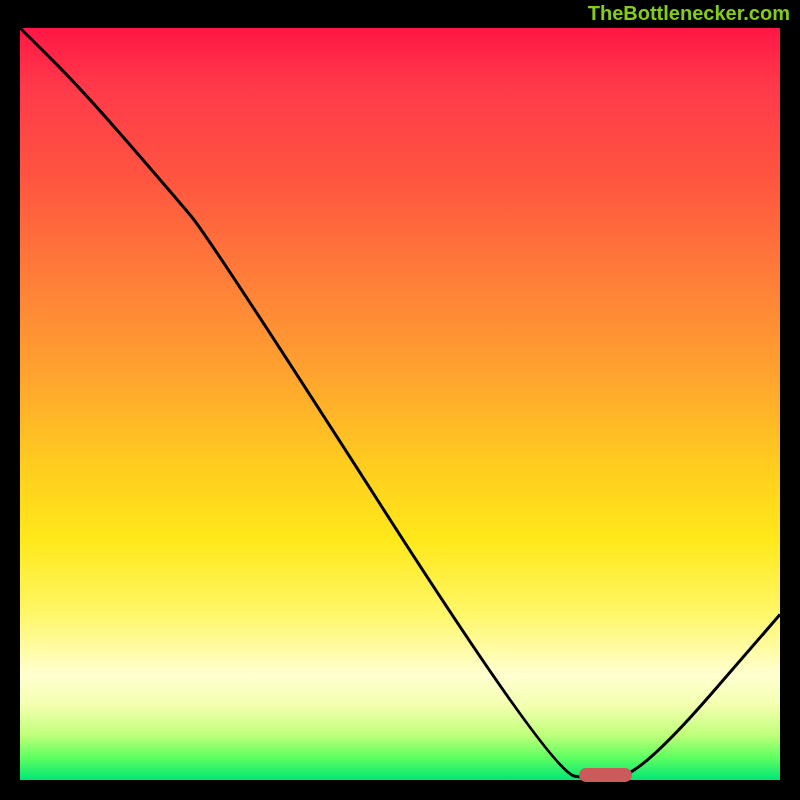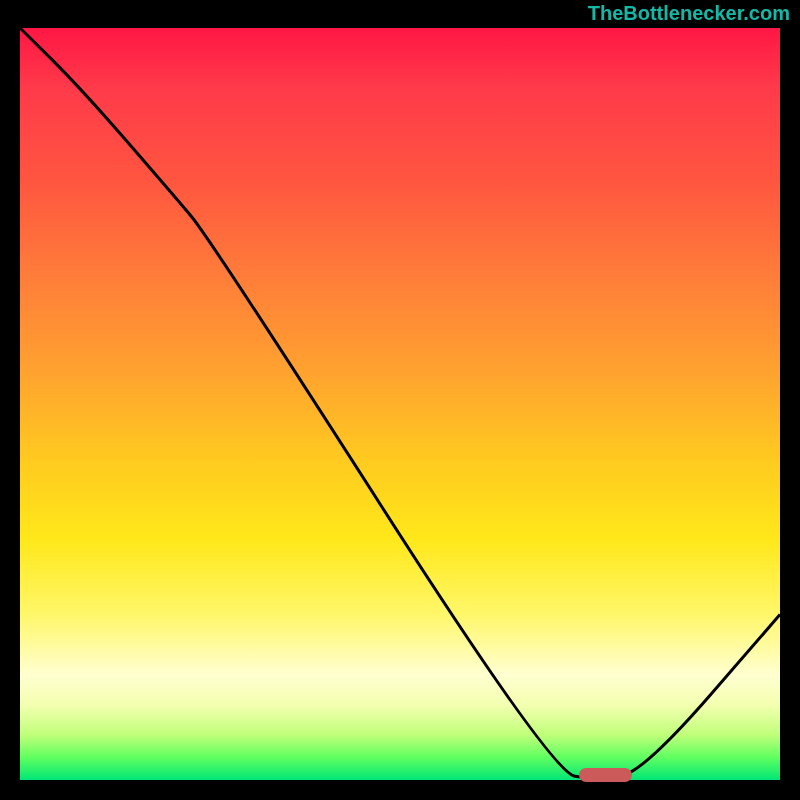--- a/index.html
+++ b/index.html
@@ -8,21 +8,21 @@
     width: 800px;
     height: 800px;
     background: #000;
     font-family: Arial, Helvetica, sans-serif;
     overflow: hidden;
   }
   .attribution {
     position: absolute;
     top: 2px;
     right: 10px;
-    color: #14b8a6;
+    color: #84cc16;
     font-size: 20px;
     font-weight: bold;
     z-index: 10;
   }
   .plot-area {
     position: absolute;
     left: 20px;
     top: 28px;
     width: 760px;
     height: 752px;

